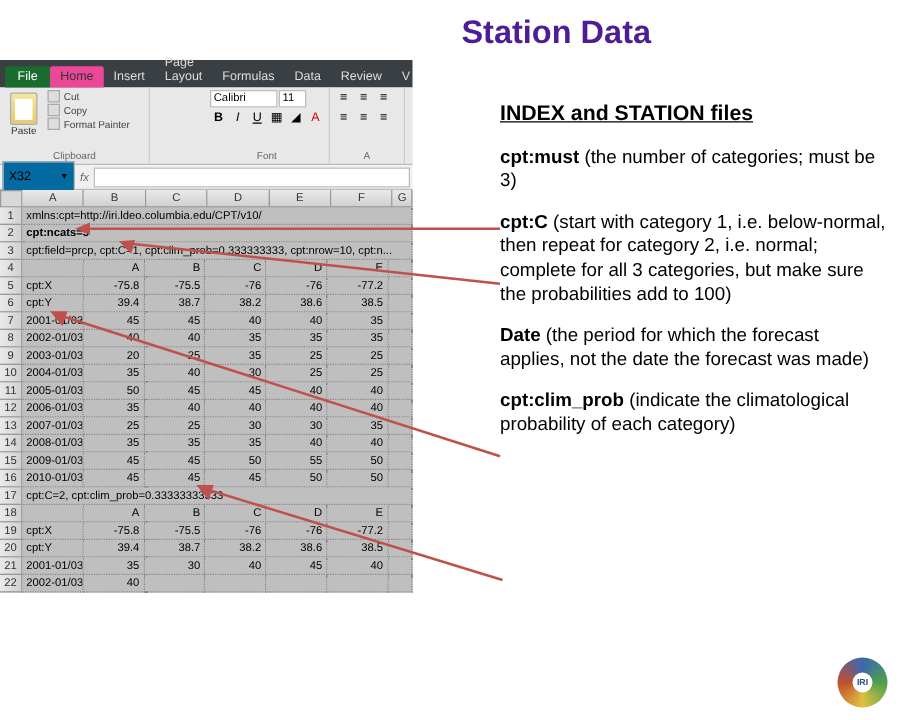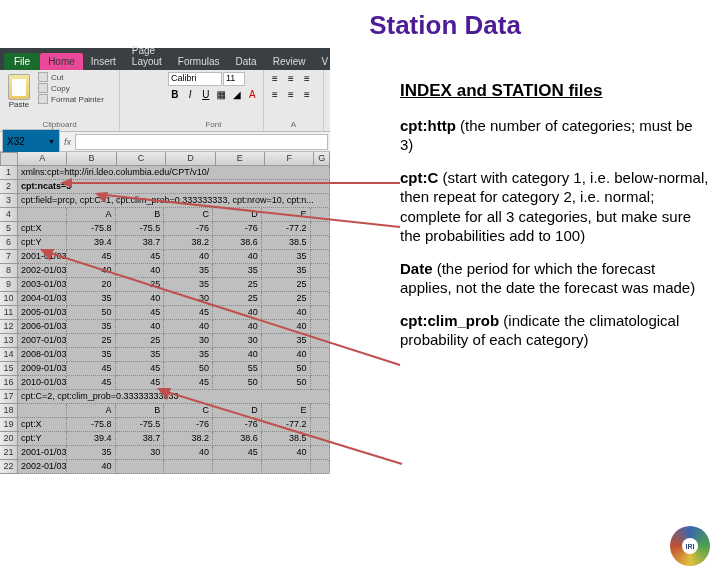--- a/index.html
+++ b/index.html
@@ -343,21 +343,21 @@
           <div class="cell"></div>
           <div class="cell"></div>
           <div class="cell" style="flex: 0.3 1 0%;"></div>
         </div>
       </div>
   </div>
 </div>
 
 <div class="desc">
   <h3>INDEX and STATION files</h3>
-  <p><b>cpt:http</b><span> (the number of categories; must be 3)</span></p>
+  <p><b>cpt:must</b><span> (the number of categories; must be 3)</span></p>
   <p><b>cpt:C</b><span> (start with category 1, i.e. below-normal, then repeat for category 2, i.e. normal; complete for all 3 categories, but make sure the probabilities add to 100)</span></p>
   <p><b>Date</b><span> (the period for which the forecast applies, not the date the forecast was made)</span></p>
   <p><b>cpt:clim_prob</b><span> (indicate the climatological probability of each category)</span></p>
 </div>
 
 <div class="logo"></div>
 
 <svg style="position:absolute;left:60px;top:175px;pointer-events:none" width="350" height="20">
     <line x1="340" y1="8" x2="10" y2="8" stroke="#c0504d" stroke-width="2"></line>
     <polygon points="0,8 12,3 12,13" fill="#c0504d"></polygon>

